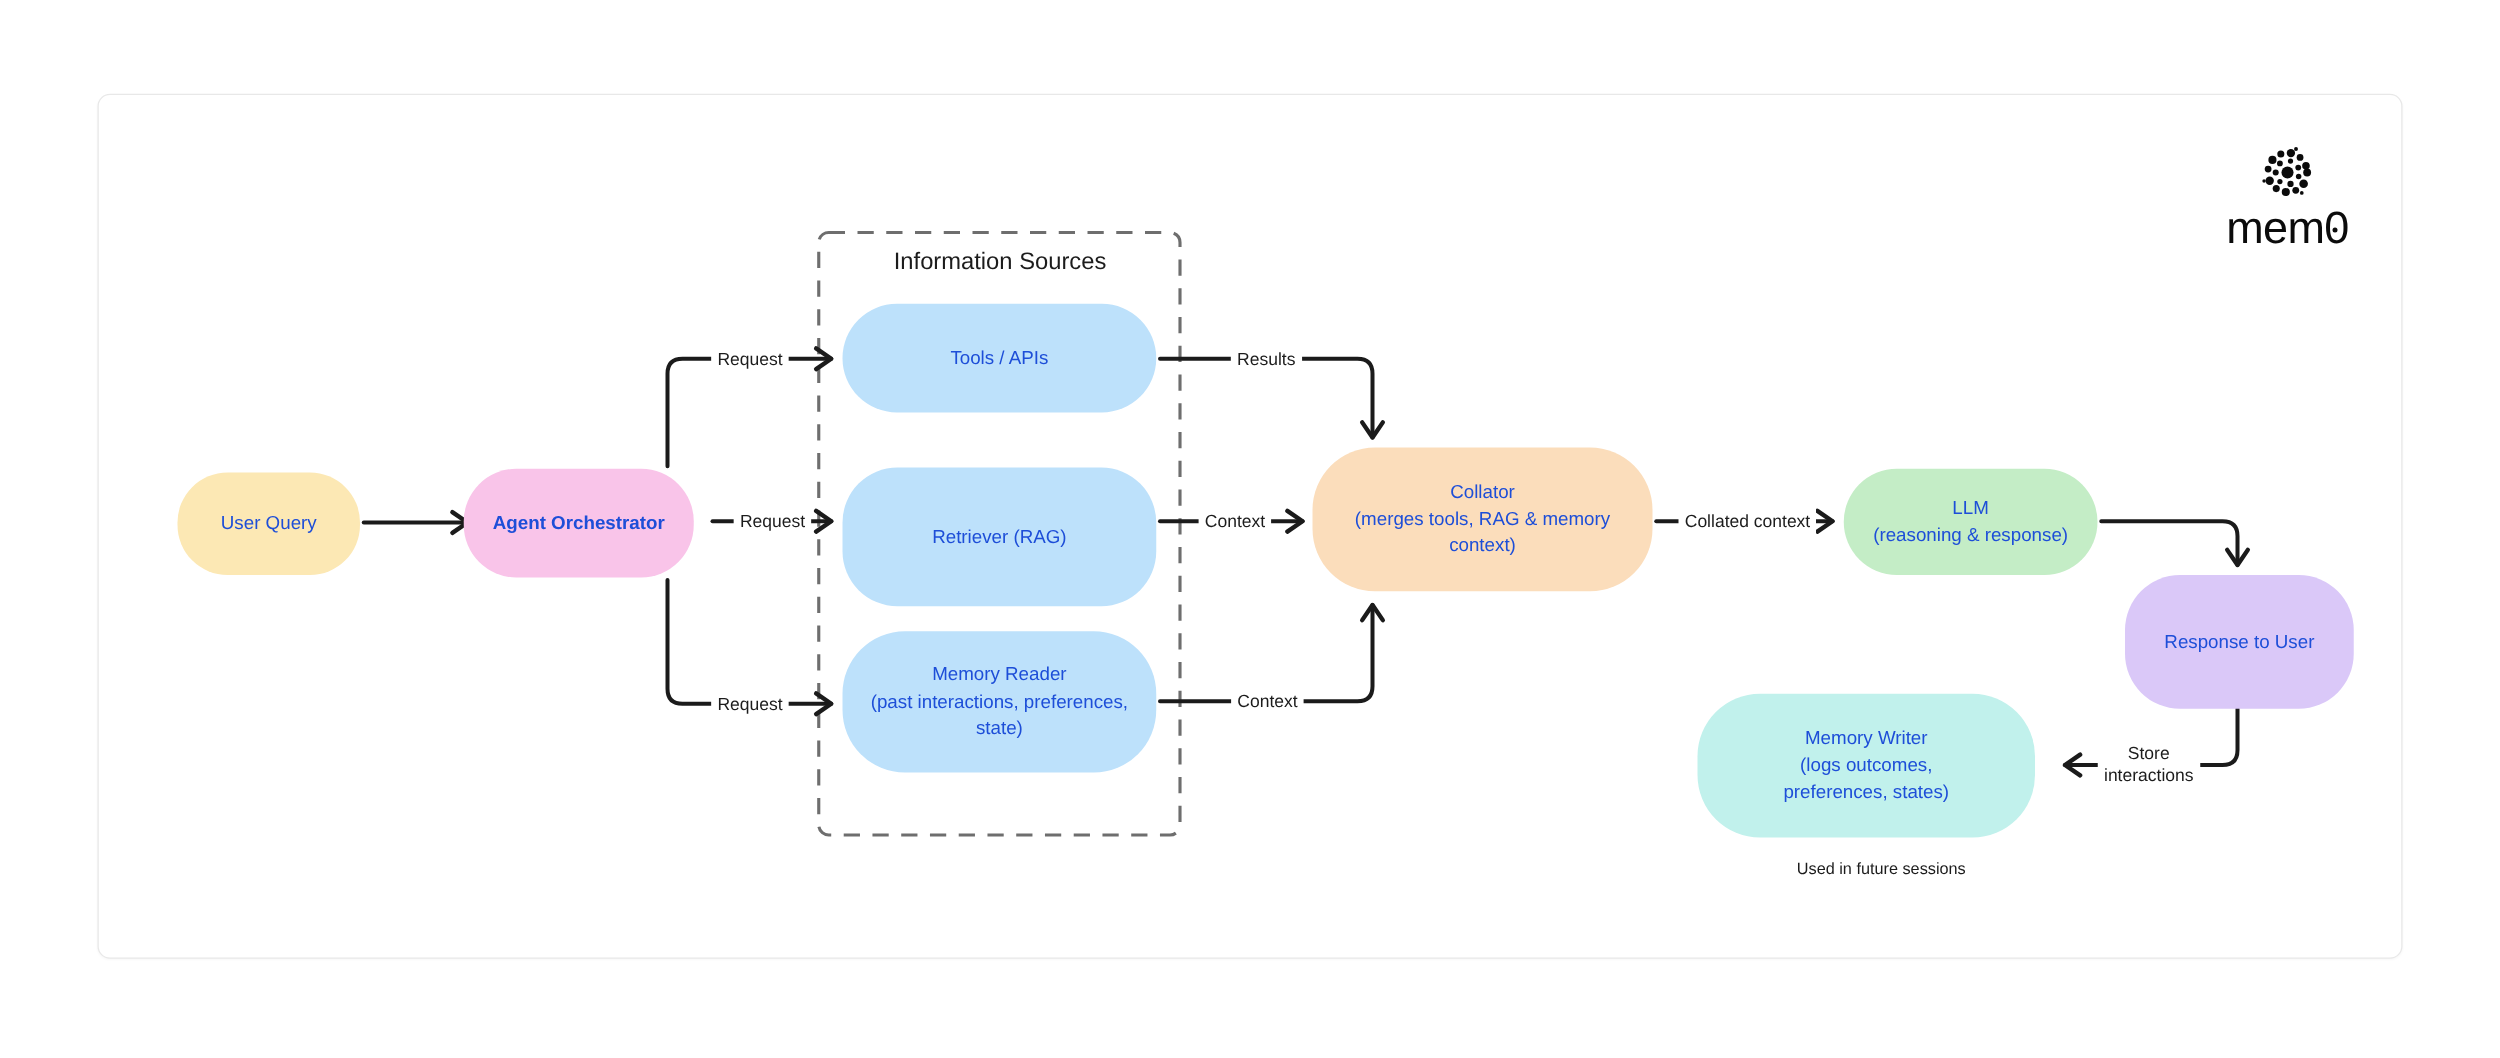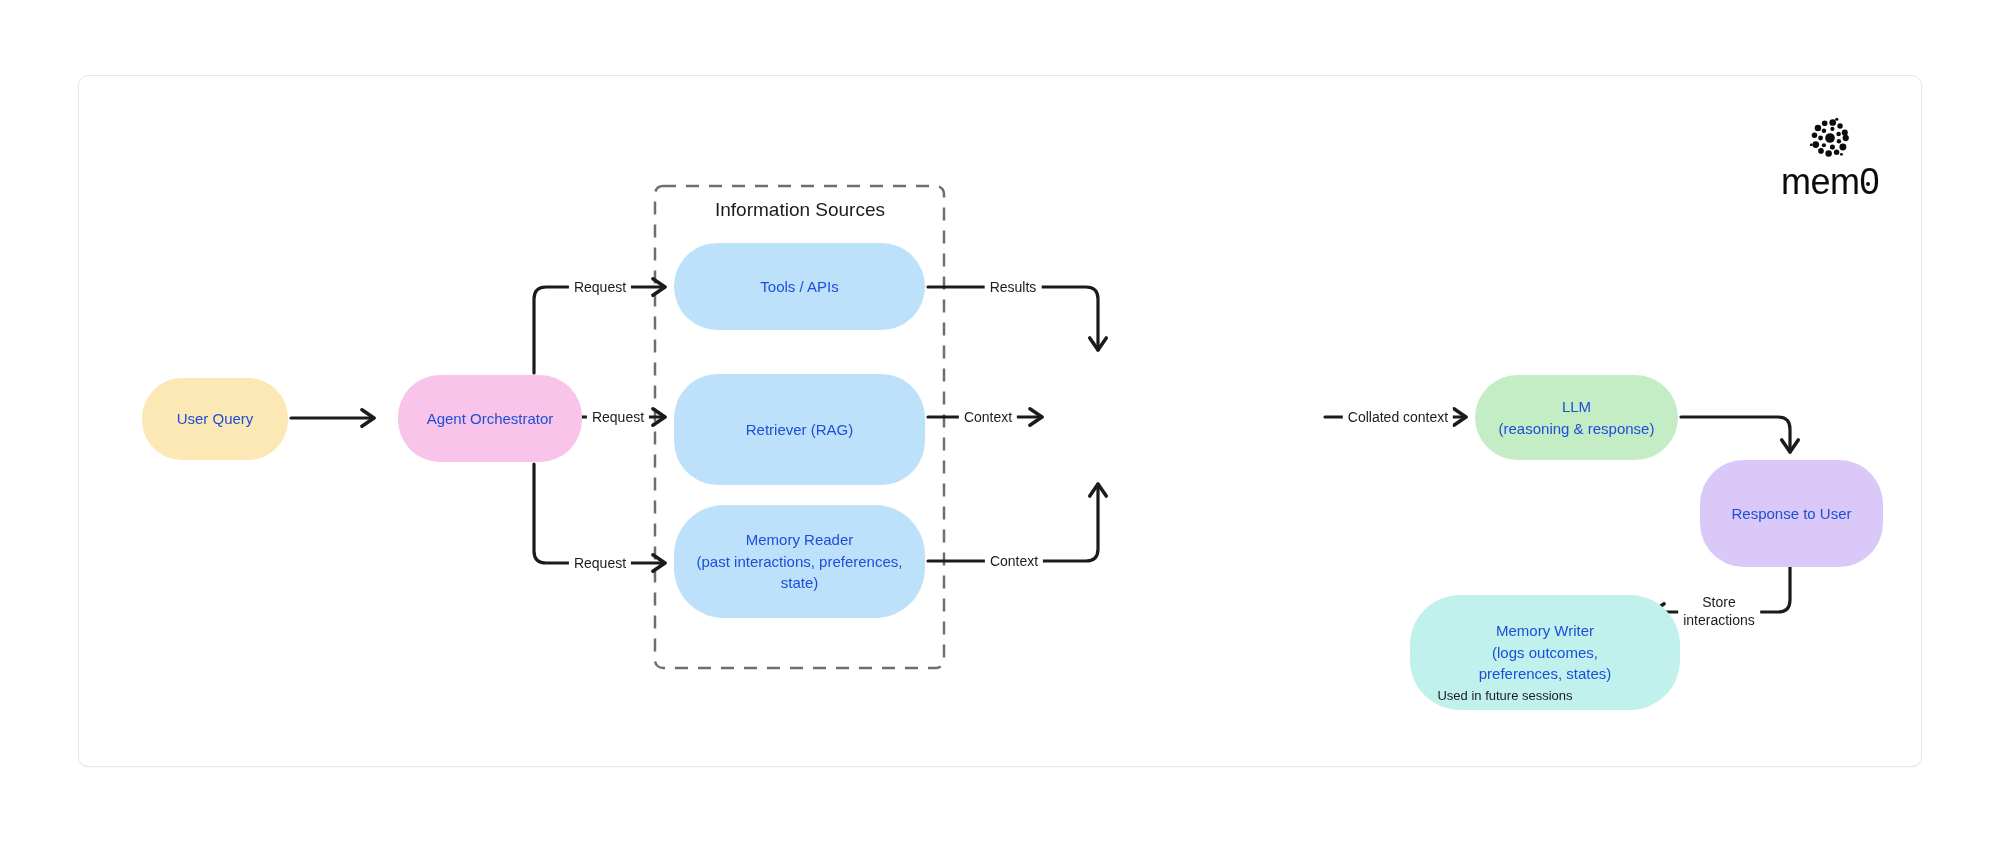--- a/index.html
+++ b/index.html
@@ -79,37 +79,40 @@
       <path d="M 1325 417 H 1466" stroke="#1b1b1b"></path>
       <path d="M 1681 417 H 1778 Q 1790 417 1790 429 V 452" stroke="#1b1b1b"></path>
       <path d="M 1790 551 V 600 Q 1790 612 1778 612 H 1652" stroke="#1b1b1b"></path>
     </g>
   </svg>
 
   <span class="group-title" style="left:800px;top:210px;">Information Sources</span>
 
   <div class="node" style="left: 142px; top: 378px; width: 146px; height: 82px; border-radius: 40px; background-color: rgb(252, 232, 180);">User Query</div>
 
-  <div class="node" style="left: 398px; top: 375px; width: 184px; height: 87px; border-radius: 42px; background-color: rgb(249, 196, 233);">Agent Orchestrator</div>
+  <div class="node" style="left: 371px; top: 375px; width: 184px; height: 87px; border-radius: 42px; background-color: rgb(249, 196, 233); font-weight: bold;">Agent Orchestrator</div>
 
   <div class="node" style="left: 674px; top: 243px; width: 251px; height: 87px; background-color: rgb(189, 225, 251);">Tools / APIs</div>
 
   <div class="node" style="left: 674px; top: 374px; width: 251px; height: 111px; background-color: rgb(189, 225, 251);">Retriever (RAG)</div>
 
   <div class="node" style="left: 674px; top: 505px; width: 251px; height: 113px; border-radius: 50px; background-color: rgb(189, 225, 251);">Memory Reader
 (past interactions, preferences,
 state)</div>
 
+  <div class="node" style="left: 1050px; top: 358px; width: 272px; height: 115px; border-radius: 50px; background-color: rgb(251, 221, 187);">Collator
+(merges tools, RAG &amp; memory
+context)</div>
 
   <div class="node" style="left: 1475px; top: 375px; width: 203px; height: 85px; background-color: rgb(196, 237, 198);">LLM
 (reasoning &amp; response)</div>
 
   <div class="node" style="left: 1700px; top: 460px; width: 183px; height: 107px; background-color: rgb(218, 200, 248);">Response to User</div>
 
-  <div class="node" style="left: 1410px; top: 555px; width: 270px; height: 115px; border-radius: 50px; background-color: rgb(193, 241, 236); margin-top: 40px;">Memory Writer
+  <div class="node" style="left: 1358px; top: 555px; width: 270px; height: 115px; border-radius: 50px; background-color: rgb(193, 241, 236);">Memory Writer
 (logs outcomes,
 preferences, states)</div>
 
   <span class="edge-label" style="left:600px;top:287px;">Request</span>
   <span class="edge-label" style="left:618px;top:417px;">Request</span>
   <span class="edge-label" style="left:600px;top:563px;">Request</span>
   <span class="edge-label" style="left:1013px;top:287px;">Results</span>
   <span class="edge-label" style="left:988px;top:417px;">Context</span>
   <span class="edge-label" style="left:1014px;top:561px;">Context</span>
   <span class="edge-label" style="left:1398px;top:417px;">Collated context</span>

